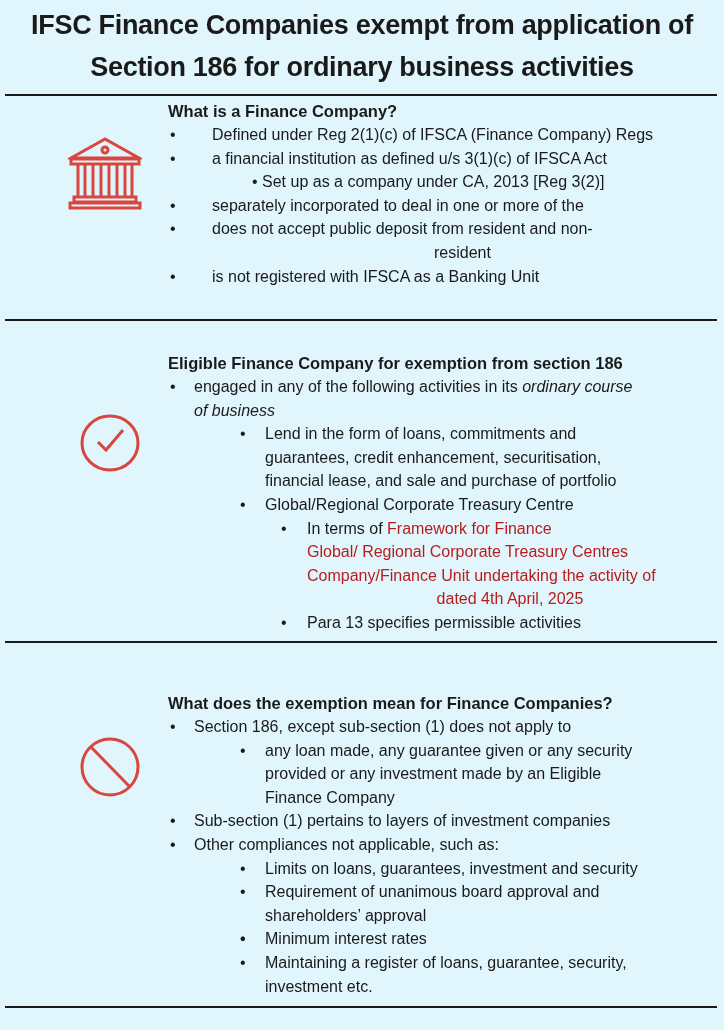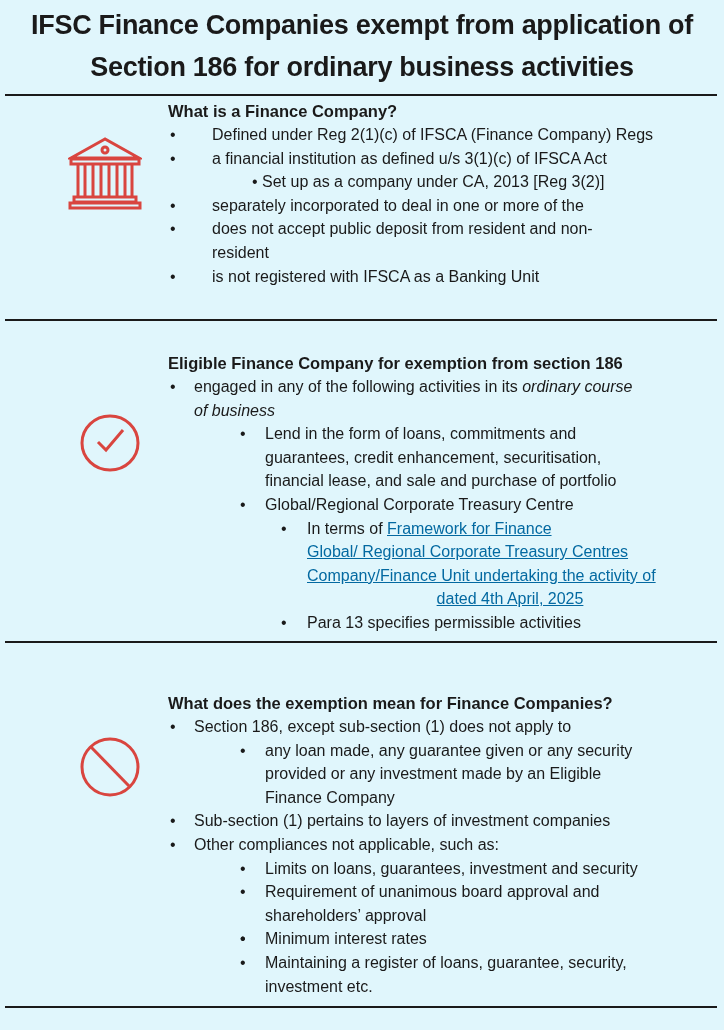--- a/index.html
+++ b/index.html
@@ -15,21 +15,21 @@
     text-align: center; font-weight: bold; font-size: 27px; line-height: 42px;
     letter-spacing: -0.3px;
   }
   .rule { position: absolute; left: 5px; width: 712px; height: 2px; background: #1a1a1a; }
   .section { position: absolute; left: 0; width: 724px; }
   .icon { position: absolute; }
   .content { position: absolute; left: 168px; width: 545px; font-size: 16px; }
   .heading { font-weight: bold; font-size: 16.5px; line-height: 24px; margin: 0; }
   .line { position: relative; line-height: 23.6px; }
   .bullet { position: absolute; }
-  .link { color: #0369a1; text-decoration: underline; }
+  .link { color: #b91c1c; }
   em { font-style: italic; }
 </style>
 </head>
 <body>
 
 <div class="title">
   <div>IFSC Finance Companies exempt from application of</div>
   <div>Section 186 for ordinary business activities</div>
 </div>
 <div class="rule" style="top:94px;"></div>
@@ -52,21 +52,21 @@
       <rect x="2" y="67" width="70" height="5"></rect>
     </g>
   </svg>
   <div class="content" style="top:3px;">
     <div class="heading">What is a Finance Company?</div>
     <div class="line" style="padding-left:44px;"><span class="bullet" style="left:2px;">•</span><span>Defined under Reg 2(1)(c) of IFSCA (Finance Company) Regs</span></div>
     <div class="line" style="padding-left:44px;"><span class="bullet" style="left:2px;">•</span><span>a financial institution as defined u/s 3(1)(c) of IFSCA Act</span></div>
     <div class="line" style="padding-left:84px;"><span>• Set up as a company under CA, 2013 [Reg 3(2)]</span></div>
     <div class="line" style="padding-left:44px;"><span class="bullet" style="left:2px;">•</span><span>separately incorporated to deal in one or more of the</span></div>
     <div class="line" style="padding-left:44px;"><span class="bullet" style="left:2px;">•</span><span>does not accept public deposit from resident and non-</span></div>
-    <div class="line" style="padding-left:44px;"><span>resident</span></div>
+    <div class="line" style="padding-left:44px;text-align:center;"><span>resident</span></div>
     <div class="line" style="padding-left:44px;"><span class="bullet" style="left:2px;">•</span><span>is not registered with IFSCA as a Banking Unit</span></div>
   </div>
 </div>
 <div class="rule" style="top:319px;"></div>
 
 <div class="section" style="top:321px;">
   <svg class="icon" style="left:79px; top:92px;" width="62" height="60" viewBox="0 0 62 60">
     <g fill="none" stroke="#d9453f" stroke-width="3">
       <ellipse cx="31" cy="30" rx="28" ry="27"></ellipse>
       <polyline points="19,29 27,37 44,17"></polyline>

